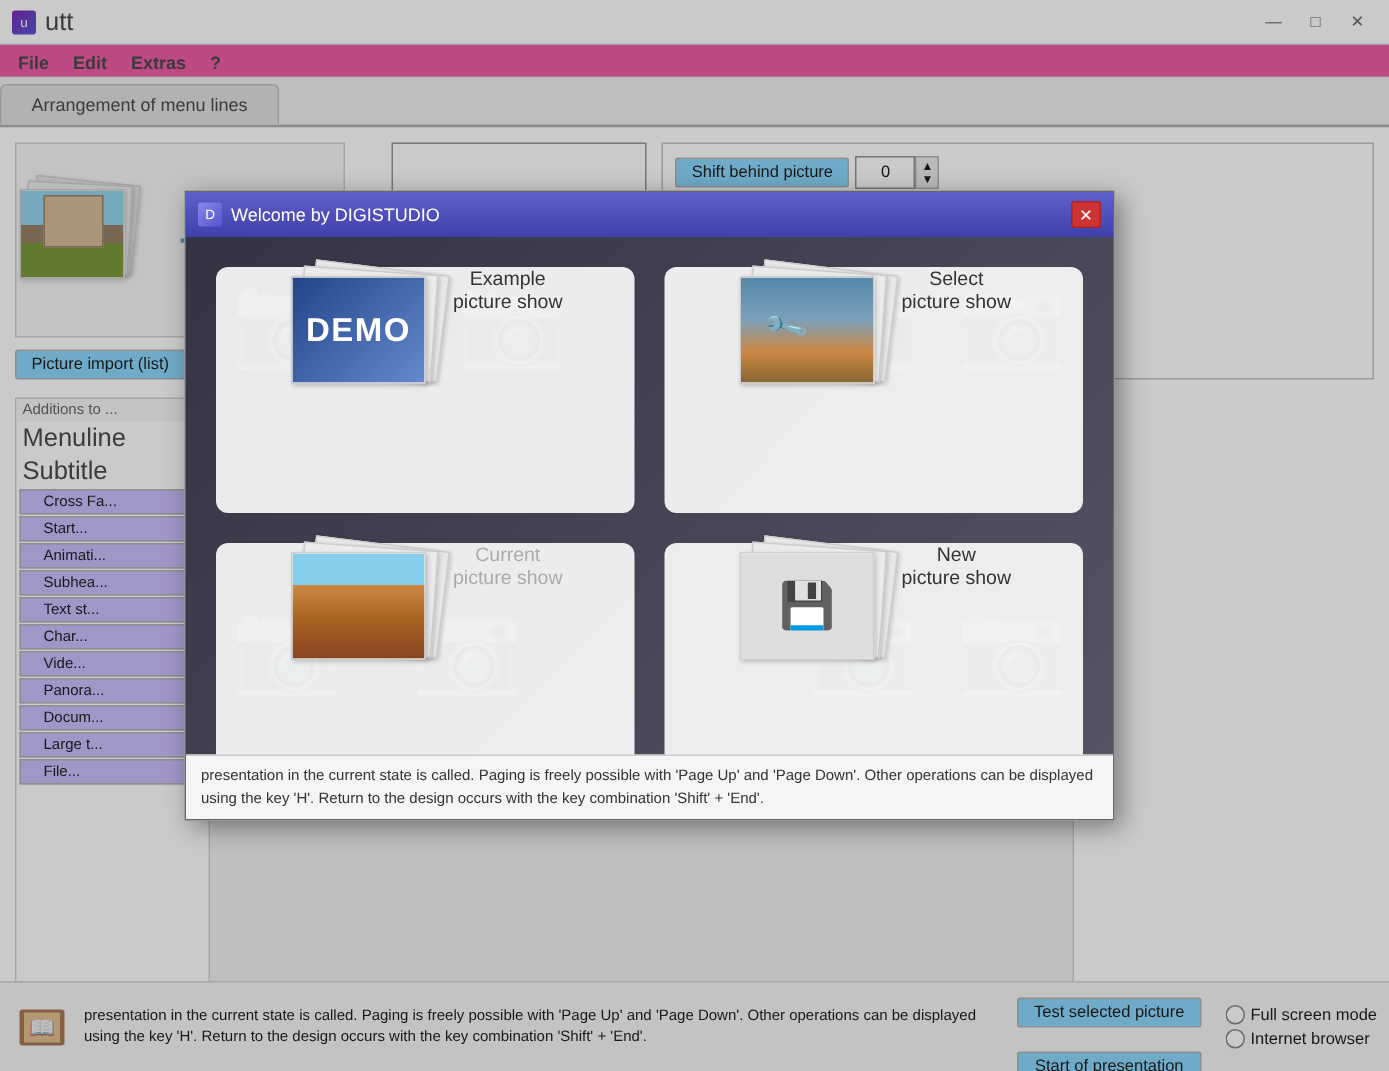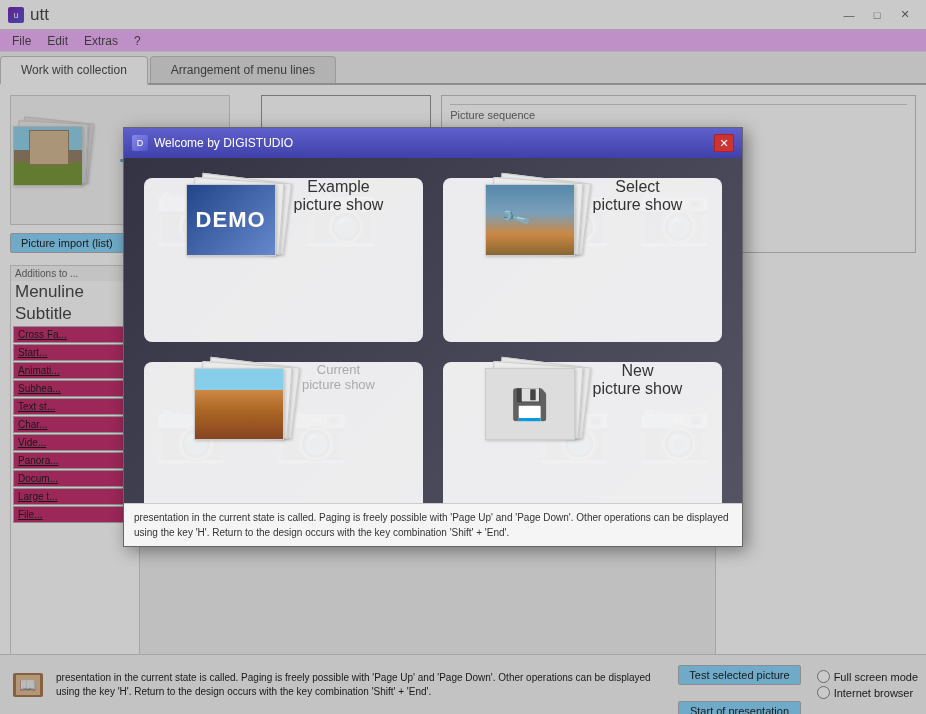--- a/index.html
+++ b/index.html
@@ -55,26 +55,27 @@
       cursor: pointer;
       font-size: 11px;
       color: #555;
       display: flex;
       align-items: center;
       justify-content: center;
     }
 
     
     .menu-bar {
-      background: #f0abfc;
+      background: #ec4899;
       height: 22px;
       display: flex;
-      align-items: center;
+      align-items: flex-end;
       padding: 0 4px;
       border-bottom: 1px solid #ddd;
+      font-weight: bold;
     }
     .menu-item {
       padding: 2px 8px;
       cursor: pointer;
       font-size: 12px;
       color: #333;
     }
 
     
     .tabs-container {
@@ -300,27 +301,26 @@
     }
     .left-panel-row {
       padding: 1px 4px;
       font-size: 17px;
       color: #333;
     }
     .left-panel-btn {
       display: block;
       width: calc(100% - 4px);
       margin: 1px 2px;
-      padding: 2px 4px;
-      background: #be185d;
+      padding: 2px 15px;
+      background: #c4b5fd;
       border: 1px solid #aaa;
       text-align: left;
       font-size: 10px;
       cursor: pointer;
-      text-decoration: underline;
     }
 
     .center-panel {
       flex: 1;
       border: 1px solid #ccc;
       border-left: none;
       background: #f0f0f0;
       position: relative;
       display: flex;
       align-items: center;
@@ -536,21 +536,21 @@
       display: flex;
       align-items: center;
       justify-content: center;
     }
     .floppy-icon {
       font-size: 30px;
       color: #888;
     }
 
     .card-label {
-      font-size: 16px;
+      font-size: 13px;
       color: #333;
       text-align: center;
       font-weight: 500;
     }
 
     .dialog-bottom-text {
       position: absolute;
       bottom: 0;
       left: 0;
       right: 0;
@@ -585,21 +585,20 @@
 </div>
 
 <div class="menu-bar">
   <span class="menu-item">File</span>
   <span class="menu-item">Edit</span>
   <span class="menu-item">Extras</span>
   <span class="menu-item">?</span>
 </div>
 
 <div class="tabs-container">
-  <div class="tab active">Work with collection</div>
   <div class="tab">Arrangement of menu lines</div>
 </div>
 
 <div class="main-content">
 
   <div class="top-section">
 
     <div style="display:flex;flex-direction:column;gap:4px;">
       <div class="picture-preview-box">
 
@@ -625,21 +624,20 @@
       </div>
       <div class="import-buttons">
         <button class="btn">Picture import (list)</button>
         <button class="btn">Picture import (expl.)</button>
       </div>
     </div>
 
     <div class="picture-list-box"></div>
 
     <div class="picture-sequence-box">
-      <div class="sequence-title">Picture sequence</div>
       <div class="sequence-controls">
         <div class="sequence-row">
           <button class="btn">Shift behind picture</button>
           <div style="display:flex;">
             <input class="number-input" type="text" value="0" style="">
             <div class="spin-btn">
               <span>▲</span>
               <span>▼</span>
             </div>
           </div>

